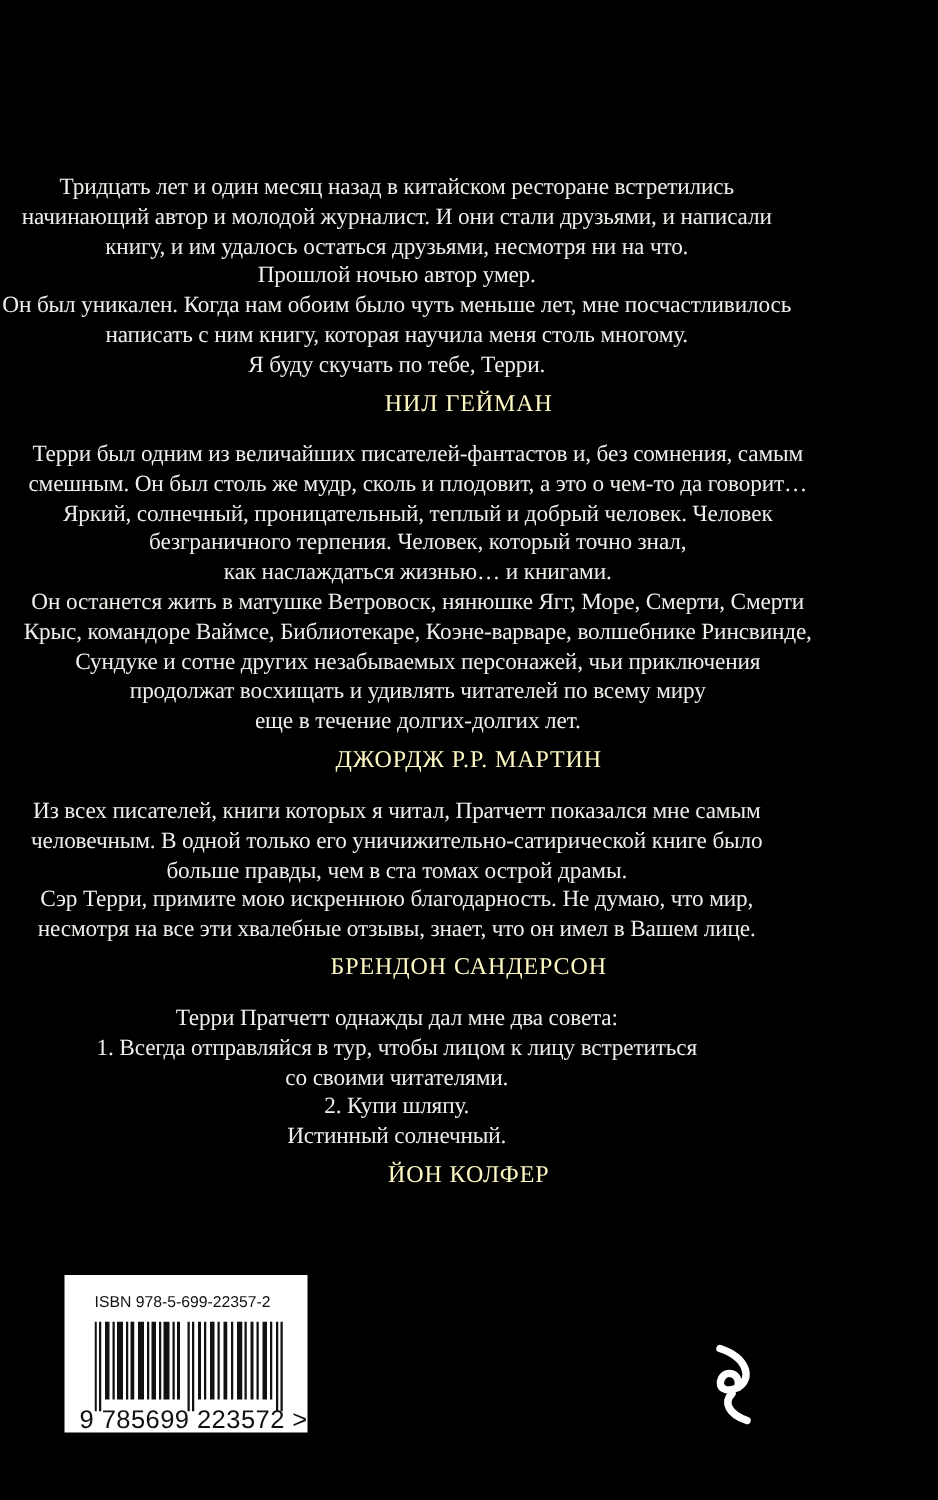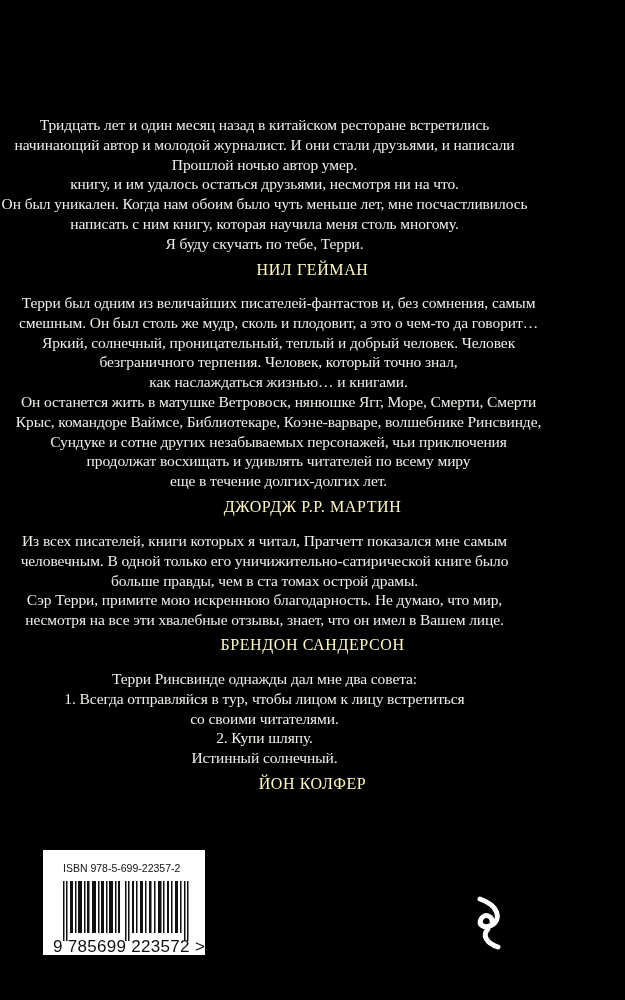--- a/index.html
+++ b/index.html
@@ -16,22 +16,22 @@
   .bar-digits { position:absolute; left:10px; top:87px; font-family:Liberation Sans, sans-serif;
                 font-size:17px; color:#111; white-space:nowrap; letter-spacing:0.3px; }
   .logo { position:absolute; left:472px; top:895px; width:36px; height:56px; }
 </style>
 </head>
 <body>
 
 <div class="block" style="top:115px;">
   <div class="line">Тридцать лет и один месяц назад в китайском ресторане встретились</div>
   <div class="line">начинающий автор и молодой журналист. И они стали друзьями, и написали</div>
+  <div class="line">книгу, и им удалось остаться друзьями, несмотря ни на что.</div>
   <div class="line">Прошлой ночью автор умер.</div>
-  <div class="line">книгу, и им удалось остаться друзьями, несмотря ни на что.</div>
   <div class="line">Он был уникален. Когда нам обоим было чуть меньше лет, мне посчастливилось</div>
   <div class="line">написать с ним книгу, которая научила меня столь многому.</div>
   <div class="line">Я буду скучать по тебе, Терри.</div>
 </div>
 <div class="author" style="top:261px;">НИЛ ГЕЙМАН</div>
 
 <div class="block" style="top:293px;margin-left:14px;">
   <div class="line">Терри был одним из величайших писателей-фантастов и, без сомнения, самым</div>
   <div class="line">смешным. Он был столь же мудр, сколь и плодовит, а это о чем-то да говорит…</div>
   <div class="line">Яркий, солнечный, проницательный, теплый и добрый человек. Человек</div>
@@ -48,21 +48,21 @@
 <div class="block" style="top:531px;">
   <div class="line">Из всех писателей, книги которых я читал, Пратчетт показался мне самым</div>
   <div class="line">человечным. В одной только его уничижительно-сатирической книге было</div>
   <div class="line">больше правды, чем в ста томах острой драмы.</div>
   <div class="line">Сэр Терри, примите мою искреннюю благодарность. Не думаю, что мир,</div>
   <div class="line">несмотря на все эти хвалебные отзывы, знает, что он имел в Вашем лице.</div>
 </div>
 <div class="author" style="top:636px;">БРЕНДОН САНДЕРСОН</div>
 
 <div class="block" style="top:669px;">
-  <div class="line">Терри Ринсвинде однажды дал мне два совета:</div>
+  <div class="line">Терри Пратчетт однажды дал мне два совета:</div>
   <div class="line">1. Всегда отправляйся в тур, чтобы лицом к лицу встретиться</div>
   <div class="line">со своими читателями.</div>
   <div class="line">2. Купи шляпу.</div>
   <div class="line">Истинный солнечный.</div>
 </div>
 <div class="author" style="top:775px;">ЙОН КОЛФЕР</div>
 
 <div class="barcode-box">
   <div class="isbn-text">ISBN 978-5-699-22357-2</div>
   <svg class="bars" viewBox="0 0 128 60" preserveAspectRatio="none">

